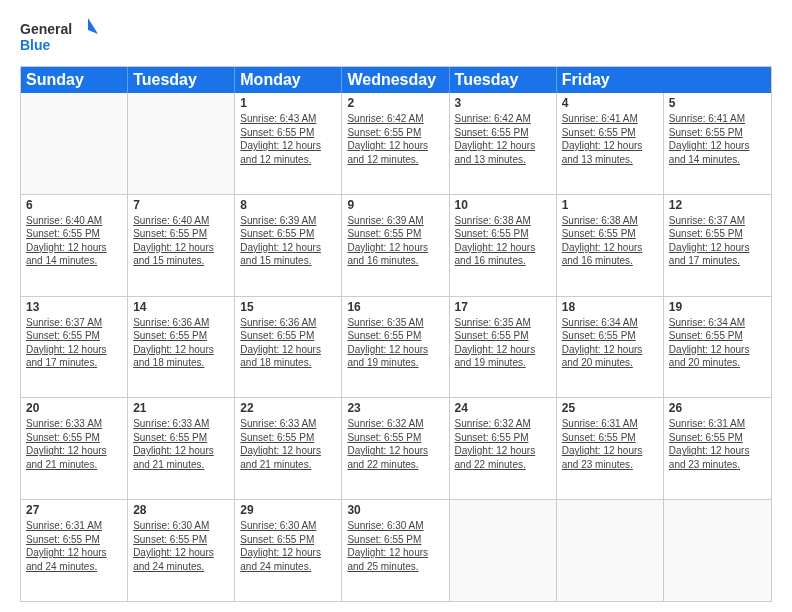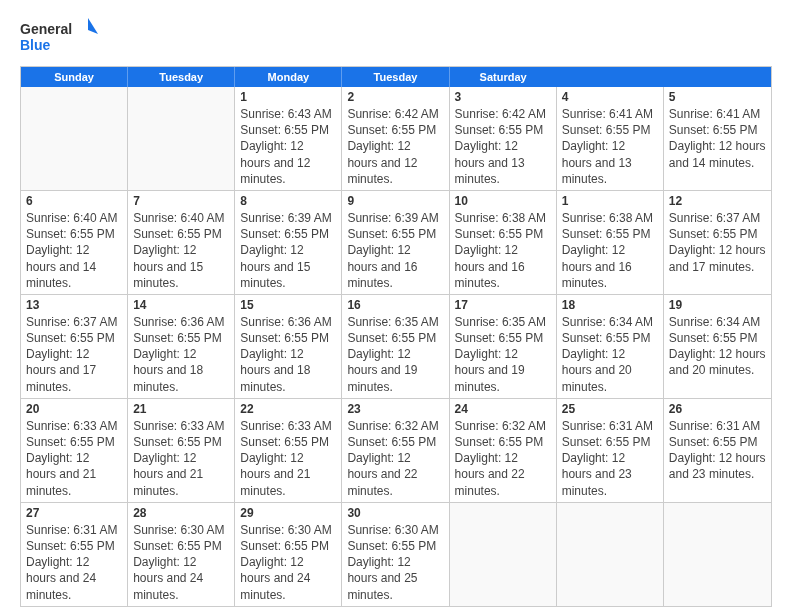--- a/index.html
+++ b/index.html
@@ -47,24 +47,24 @@
       flex-direction: column;
       border: 1px solid #ccc;
     }
     .cal-header {
       display: grid;
       grid-template-columns: repeat(7, 1fr);
       background: #1a73e8;
     }
     .cal-header-cell {
       color: #fff;
-      font-size: 11px;
+      font-size: 16px;
       font-weight: bold;
       padding: 4px 5px;
-      text-align: center;
+      text-align: left;
       border-right: 1px solid rgba(255,255,255,0.3);
     }
     .cal-header-cell:last-child { border-right: none; }
     .cal-body {
       flex: 1;
       display: flex;
       flex-direction: column;
     }
     .cal-row {
       display: grid;
@@ -84,23 +84,24 @@
     .cal-cell:last-child { border-right: none; }
     .cal-cell.empty { background: #f9f9f9; }
     .day-num {
       font-size: 12px;
       font-weight: bold;
       color: #333;
       display: block;
       margin-bottom: 2px;
     }
     .cell-info {
-      font-size: 12px;
+      font-size: 10px;
       color: #444;
       line-height: 1.35;
+      text-decoration: underline;
     }
   </style>
 </head>
 <body>
 
 <div class="page">
   <div class="header">
     <div class="logo">
     <svg width="80" height="42" viewBox="0 0 80 42">
       <text x="0" y="18" font-size="14" font-weight="bold" font-family="Arial" fill="#333">General</text>
@@ -112,22 +113,23 @@
       <div class="month-title"></div>
       <div class="subtitle"></div>
     </div>
   </div>
 
   <div class="calendar">
     <div class="cal-header">
     <div class="cal-header-cell">Sunday</div>
         <div class="cal-header-cell">Tuesday</div>
         <div class="cal-header-cell">Monday</div>
+        <div class="cal-header-cell">Wednesday</div>
         <div class="cal-header-cell">Tuesday</div>
-        <div class="cal-header-cell">Saturday</div>
+        <div class="cal-header-cell">Friday</div>
       </div>
     <div class="cal-body">
     <div class="cal-row">
           <div class="cal-cell empty"></div>
           <div class="cal-cell empty"></div>
           <div class="cal-cell">
             <span class="day-num">1</span>
             <div class="cell-info">Sunrise: 6:43 AM<br>Sunset: 6:55 PM<br>Daylight: 12 hours and 12 minutes.</div>
           </div>
           <div class="cal-cell">

